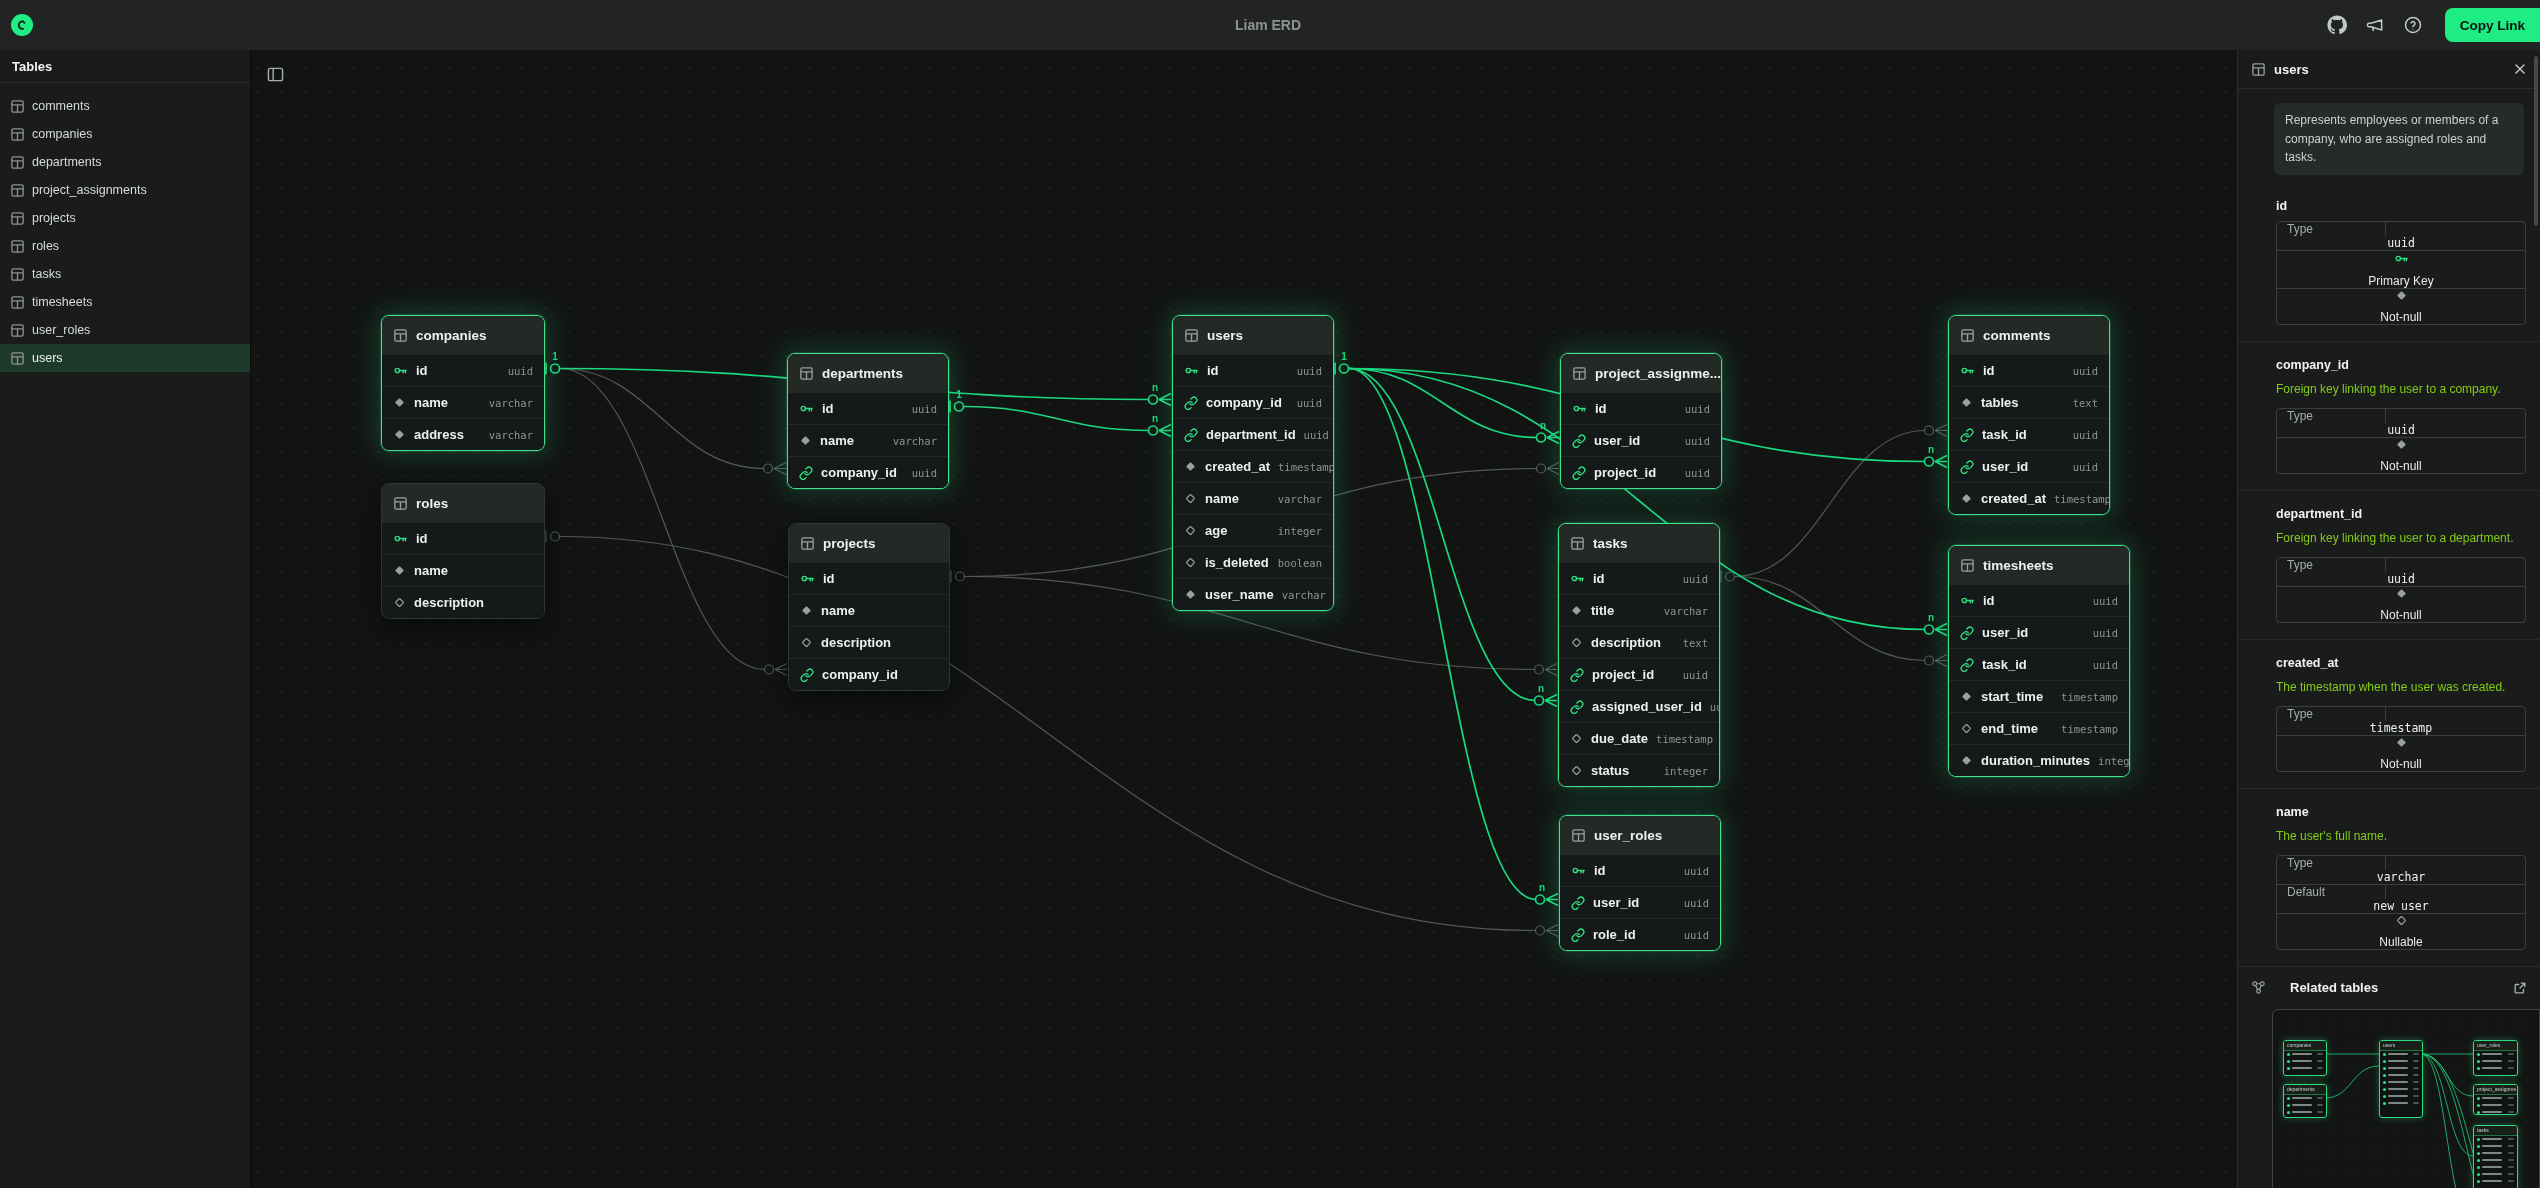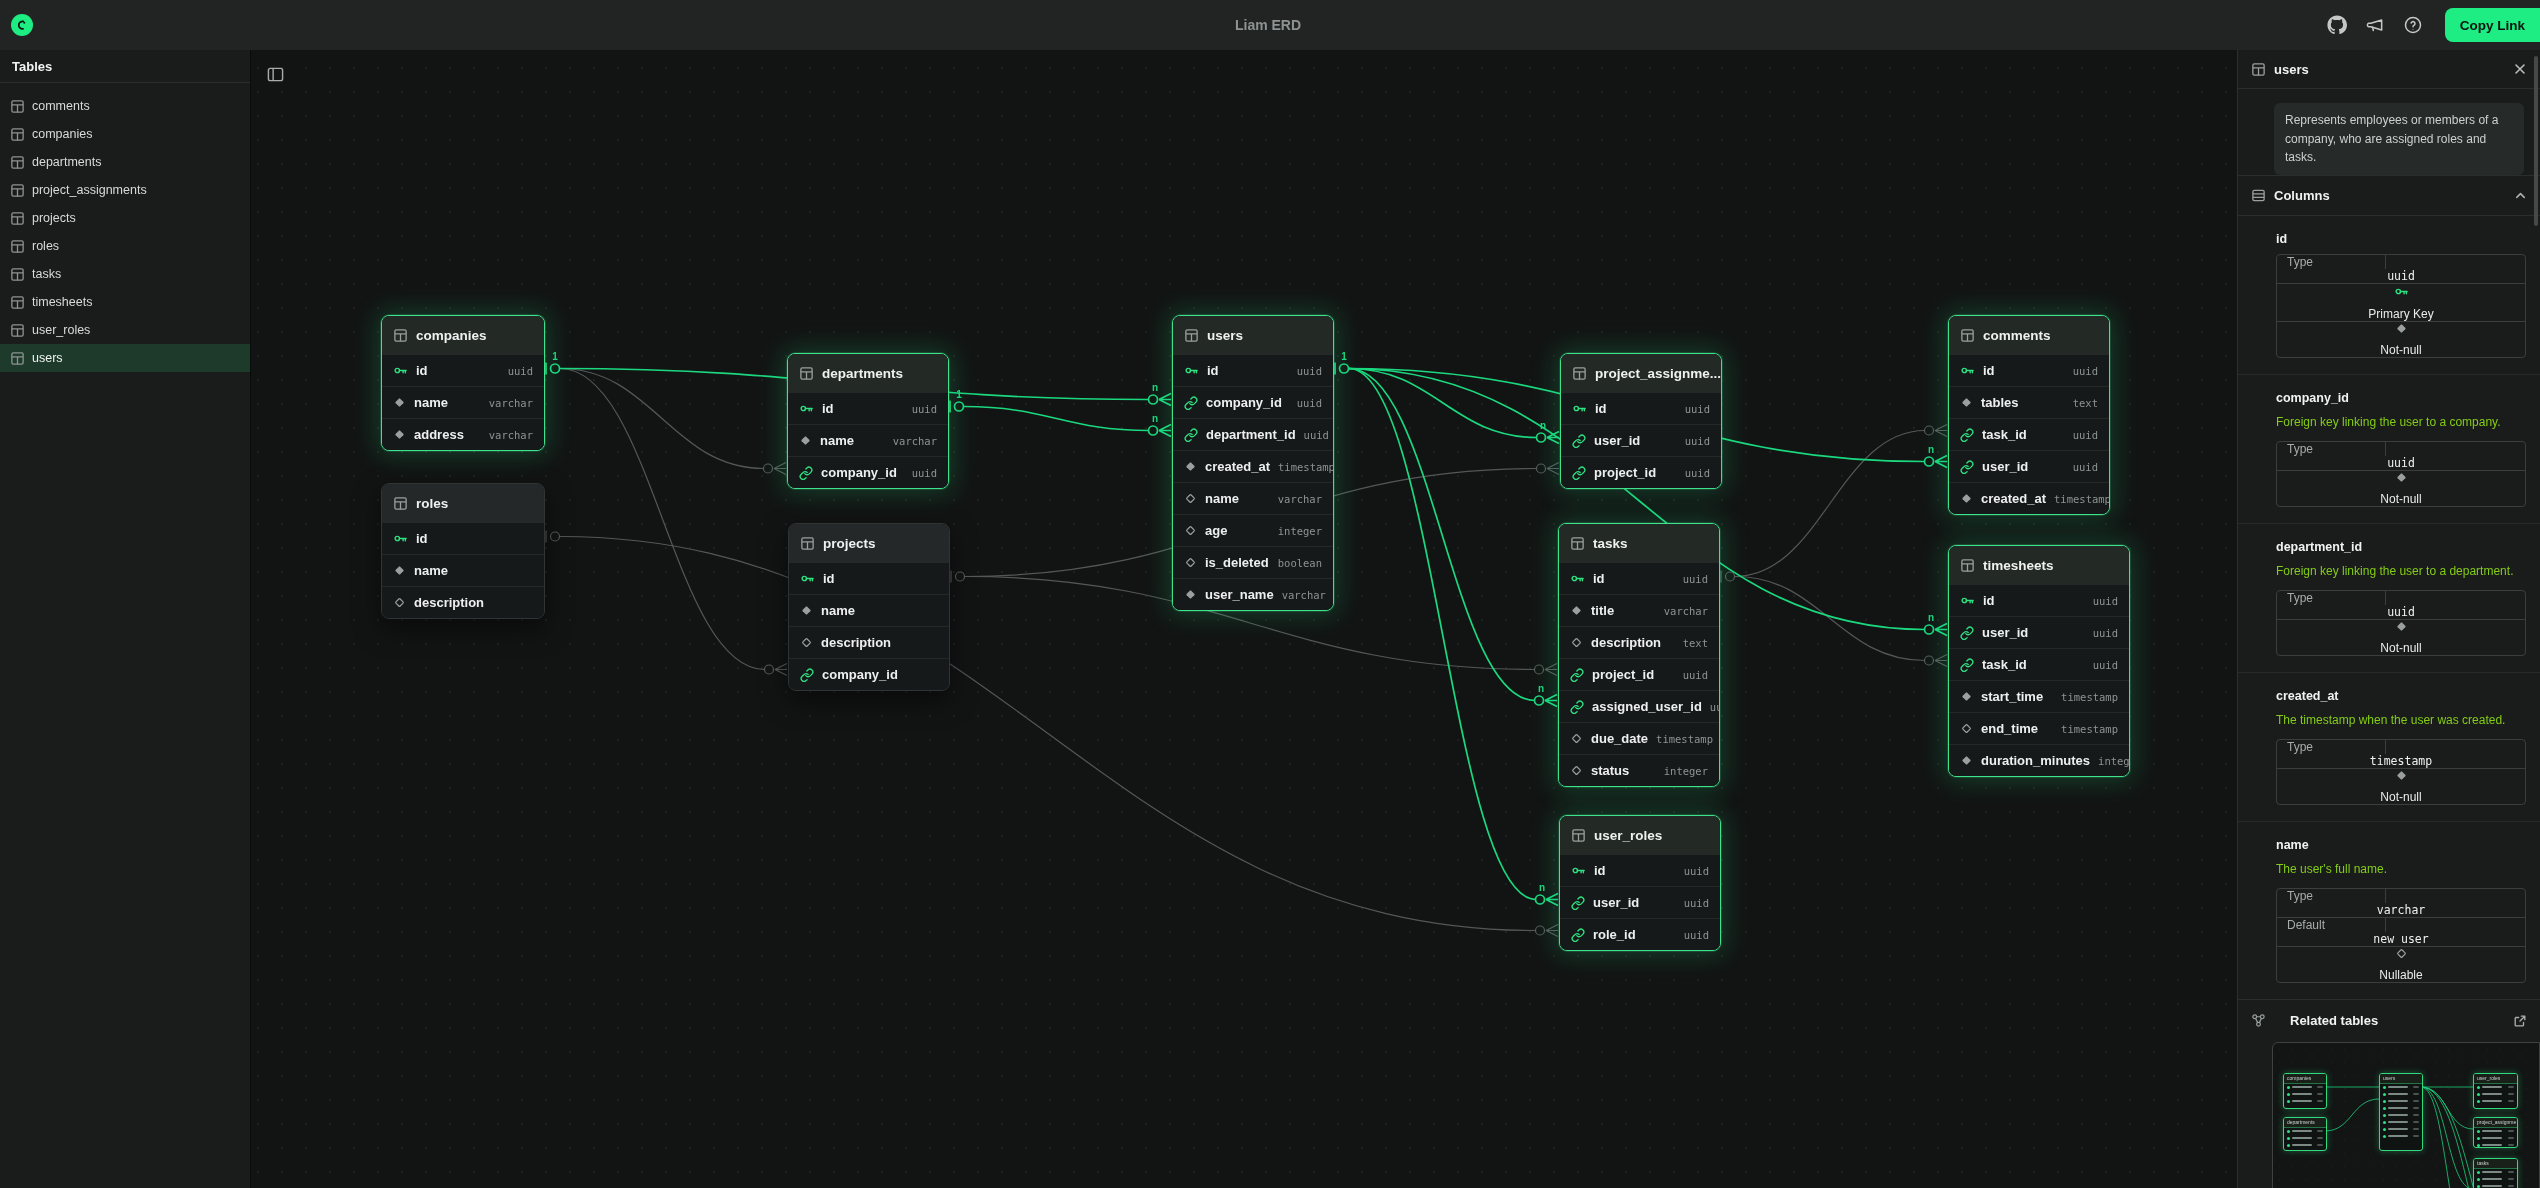--- a/index.html
+++ b/index.html
@@ -54,21 +54,21 @@
            color:#d7dbda;cursor:pointer;}
   .sb-item.selected{background:#1e3a2b;color:#eef3f0;}
 
   
   .panel{position:absolute;top:50px;right:0;bottom:0;width:302px;background:#191c1b;z-index:8;
          border-left:1px solid #2b2f2e;display:flex;flex-direction:column;}
   .p-head{height:38px;flex:none;display:flex;align-items:center;gap:8px;padding:0 13px;
           border-bottom:1px solid #2a2e2d;font-size:13px;font-weight:700;color:#f1f3f2;}
   .p-close{margin-left:auto;color:#b9bebd;cursor:pointer;}
   .p-scrollbar{position:absolute;right:2px;top:6px;width:4px;height:170px;background:#454a49;border-radius:2px;}
-  .p-desc{margin:14px 16px 0 36px;background:#262a29;border-radius:6px;padding:8px 11px;
+  .p-desc{margin:14px 16px 8px 36px;background:#262a29;border-radius:6px;padding:8px 11px;
           font-size:12px;line-height:1.55;color:#ccd1d0;}
   .p-sec{flex:none;height:39px;display:flex;align-items:center;gap:8px;padding:0 13px;
          border-top:1px solid #2a2e2d;border-bottom:1px solid #2a2e2d;font-size:13px;font-weight:700;color:#f1f3f2;}
   .p-sec .right{margin-left:auto;color:#aab0af;cursor:pointer;}
   .pcol{padding:10px 14px 16px 38px;border-top:1px solid #262a29;}
   .pcol:first-child{border-top:none;}
   .pcol-name{font-size:12.5px;font-weight:700;color:#f1f3f2;margin:6px 0 8px;}
   .pcol-desc{font-size:12px;color:#84cc16;line-height:1.5;margin:8px 0 10px;}
   .ptable{border:1px solid #3a3f3e;border-radius:4px;overflow:hidden;}
   .prow{display:flex;align-items:center;min-height:26px;border-top:1px solid #3a3f3e;font-size:12px;flex-direction:column;}
@@ -244,34 +244,20 @@
       </span>
     <span>users</span>
     <span class="p-close icon">
       <svg width="14" height="14" viewBox="0 0 14 14" stroke="currentColor" stroke-width="1.6" stroke-linecap="round">
           <path d="M3 3l8 8M11 3l-8 8"></path>
         </svg>
       </span>
   </div>
   <div class="p-scrollbar"></div>
   <div class="p-desc">Represents employees or members of a company, who are assigned roles and tasks.</div>
-  <div class="p-sec">
-    <span class="icon ic-gray">
-      <svg width="15" height="15" viewBox="0 0 16 16" fill="none" stroke="currentColor" stroke-width="1.4">
-        <rect x="2" y="2.5" width="12" height="11" rx="1.5"></rect>
-          <path d="M2 6.2h12M2 9.9h12"></path>
-      </svg>
-      </span>
-    <span>Columns</span>
-    <span class="right icon">
-      <svg width="13" height="13" viewBox="0 0 14 14" fill="none" stroke="currentColor" stroke-width="1.7" stroke-linecap="round" stroke-linejoin="round">
-          <path d="M3 9l4-4 4 4"></path>
-        </svg>
-      </span>
-  </div>
   <div>
       <div class="pcol">
         <div class="pcol-name">id</div>
         <div class="ptable">
           <div class="prow">
             <div class="pkey">Type</div>
             <div class="pval">uuid</div>
           </div>
           <div class="prow flag">
             <span class="icon ic-green">

